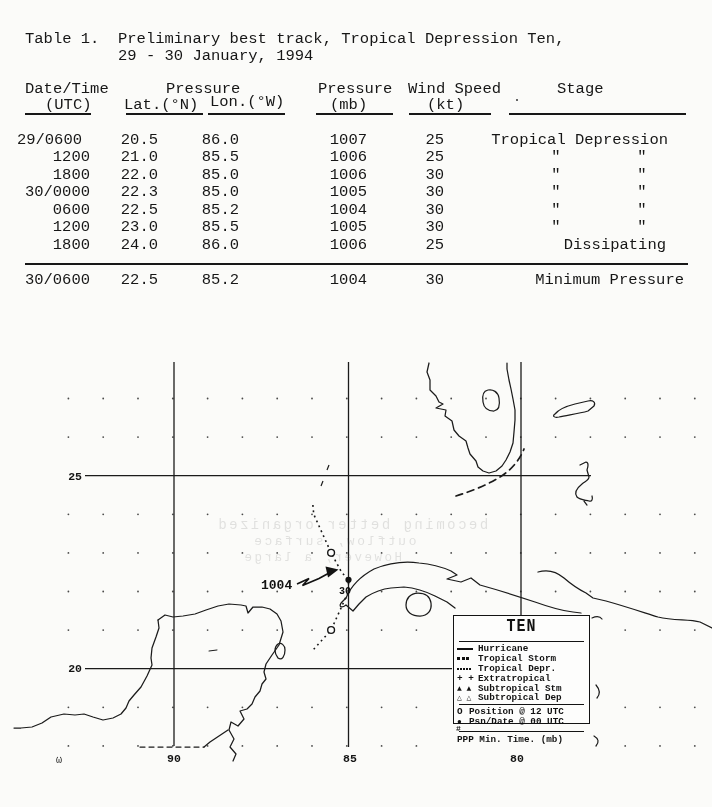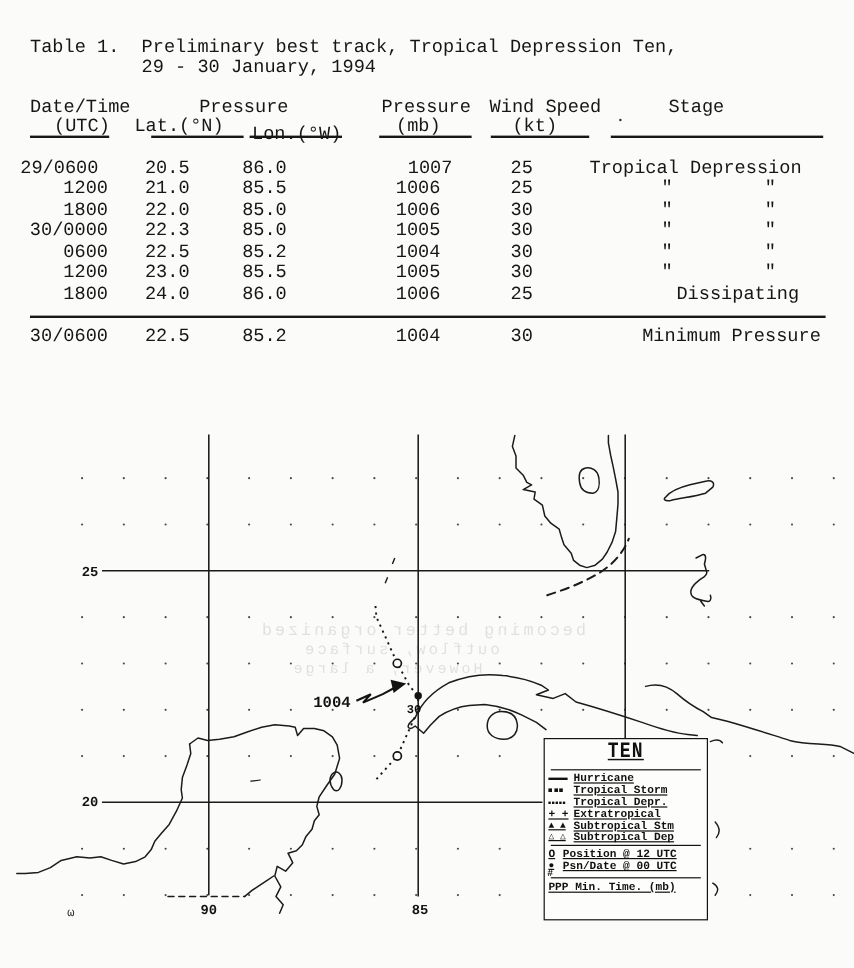--- a/index.html
+++ b/index.html
@@ -11,23 +11,23 @@
   .c{transform:translateX(-50%);}    
   .rule{position:absolute;background:#171717;height:1.6px;}
   .dot-art{position:absolute;width:2px;height:2px;background:#333;border-radius:50%;}
   
   .map{position:absolute;left:0;top:355px;}
   .map text{font-family:"Liberation Mono","DejaVu Sans Mono",monospace;}
   .tick{font-size:11.5px;font-weight:bold;fill:#141414;}
   .maplabel{font-weight:bold;fill:#121212;}
   .ghost{opacity:.14;fill:#444;letter-spacing:2.5px;}
   
-  .legend{position:absolute;left:453px;top:615px;width:137px;height:152px;box-sizing:border-box;
+  .legend{position:absolute;left:453px;top:615px;width:137px;height:109px;box-sizing:border-box;
           border:1.6px solid #131313;background:#fdfdfc;font-weight:bold;font-size:9.3px;
-          line-height:9.9px;color:#111;text-decoration:underline;}
+          line-height:9.9px;color:#111;}
   .lg-title{height:24px;display:flex;align-items:center;justify-content:center;
             font-size:15px;letter-spacing:1px;transform:scaleY(1.22);transform-origin:50% 60%;}
   .lg-sep{border:none;border-top:1.3px solid #131313;margin:1px 5px 2px 5px;}
   .lg-row{display:flex;align-items:center;height:9.9px;padding-left:3px;white-space:pre;text-align:right;}
   .sw{width:21px;flex:none;display:flex;align-items:center;gap:1.5px;}
   .sw-narrow{width:12px;}
   .sw-line{width:16px;height:2.6px;background:#111;}
   .bd{width:3px;height:3px;background:#111;display:inline-block;}
   .fd{width:1.6px;height:1.6px;background:#111;display:inline-block;}
   .sym{font-size:8px;line-height:8px;}
@@ -44,38 +44,38 @@
     <span class="t" style="left:118px;top:31px">Preliminary best track, Tropical Depression Ten,</span>
     <span class="t" style="left:118px;top:48px">29 - 30 January, 1994</span>
 
     <span class="t" style="left:25px;top:81px">Date/Time</span>
     <span class="t" style="left:166px;top:81px">Pressure</span>
     <span class="t" style="left:318px;top:81px">Pressure</span>
     <span class="t" style="left:408px;top:81px">Wind Speed</span>
     <span class="t" style="left:557px;top:81px">Stage</span>
 
     <span class="t" style="left:45px;top:97px">(UTC)</span>
-    <span class="t" style="left:112px;top:97px">Lat.(°N)</span>
-    <span class="t" style="left:210px;top:104px">Lon.(°W)</span>
+    <span class="t" style="left:124px;top:97px">Lat.(°N)</span>
+    <span class="t" style="left:210px;top:94px">Lon.(°W)</span>
     <span class="t" style="left:330px;top:97px">(mb)</span>
     <span class="t" style="left:427px;top:97px">(kt)</span>
 
     <div class="rule" style="left:25px;top:113px;width:66px"></div>
     <div class="rule" style="left:126px;top:113px;width:77px"></div>
     <div class="rule" style="left:208px;top:113px;width:77px"></div>
     <div class="rule" style="left:316px;top:113px;width:77px"></div>
     <div class="rule" style="left:409px;top:113px;width:82px"></div>
     <div class="rule" style="left:509px;top:113px;width:177px"></div>
     <div class="dot-art" style="left:516px;top:99px"></div>
 
     <div id="rows-layer">
         <span class="t r" style="left: 82px; top: 132px;">29/0600</span>
         <span class="t r" style="left: 158px; top: 132px;">20.5</span>
         <span class="t r" style="left: 239px; top: 132px;">86.0</span>
-        <span class="t r" style="left: 377px; top: 132px;">1007</span>
+        <span class="t r" style="left: 367px; top: 132px;">1007</span>
         <span class="t r" style="left: 444px; top: 132px;">25</span>
         <span class="t r" style="left: 668px; top: 132px;">Tropical Depression</span>
         <span class="t r" style="left: 90px; top: 149.45px;">1200</span>
         <span class="t r" style="left: 158px; top: 149.45px;">21.0</span>
         <span class="t r" style="left: 239px; top: 149.45px;">85.5</span>
         <span class="t r" style="left: 367px; top: 149.45px;">1006</span>
         <span class="t r" style="left: 444px; top: 149.45px;">25</span>
         <span class="t c" style="left: 556px; top: 149.45px;">"</span>
         <span class="t c" style="left: 642px; top: 149.45px;">"</span>
         <span class="t r" style="left: 90px; top: 166.9px;">1800</span>

